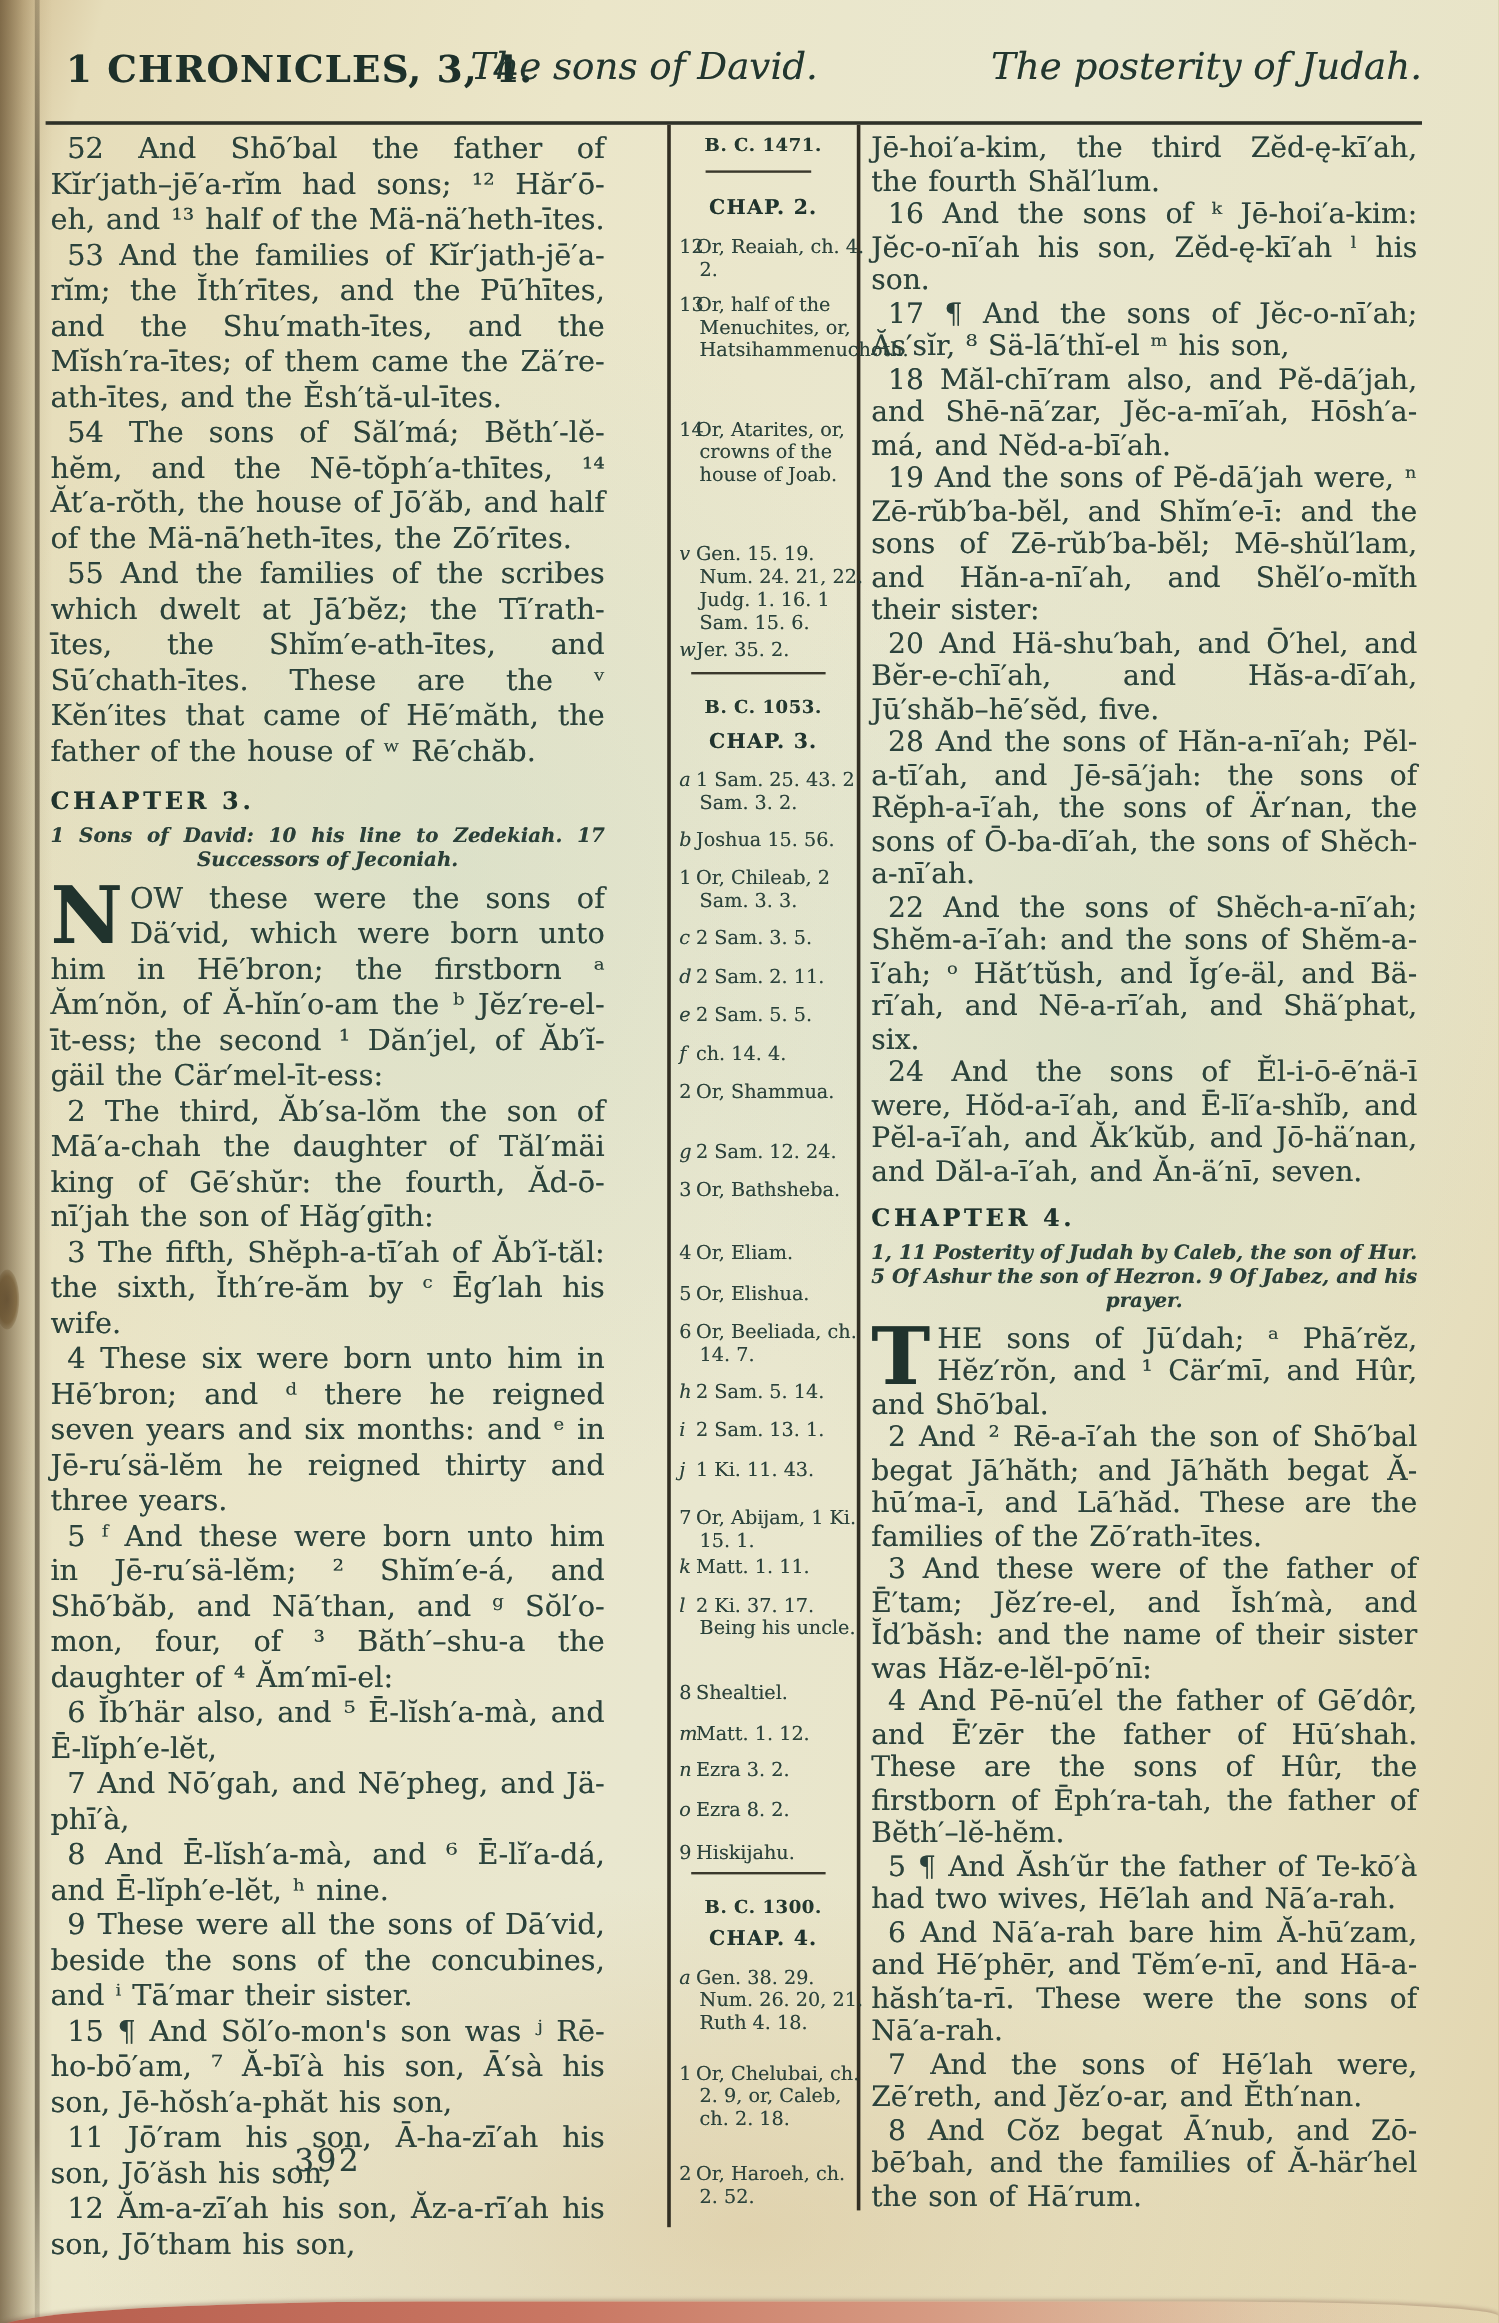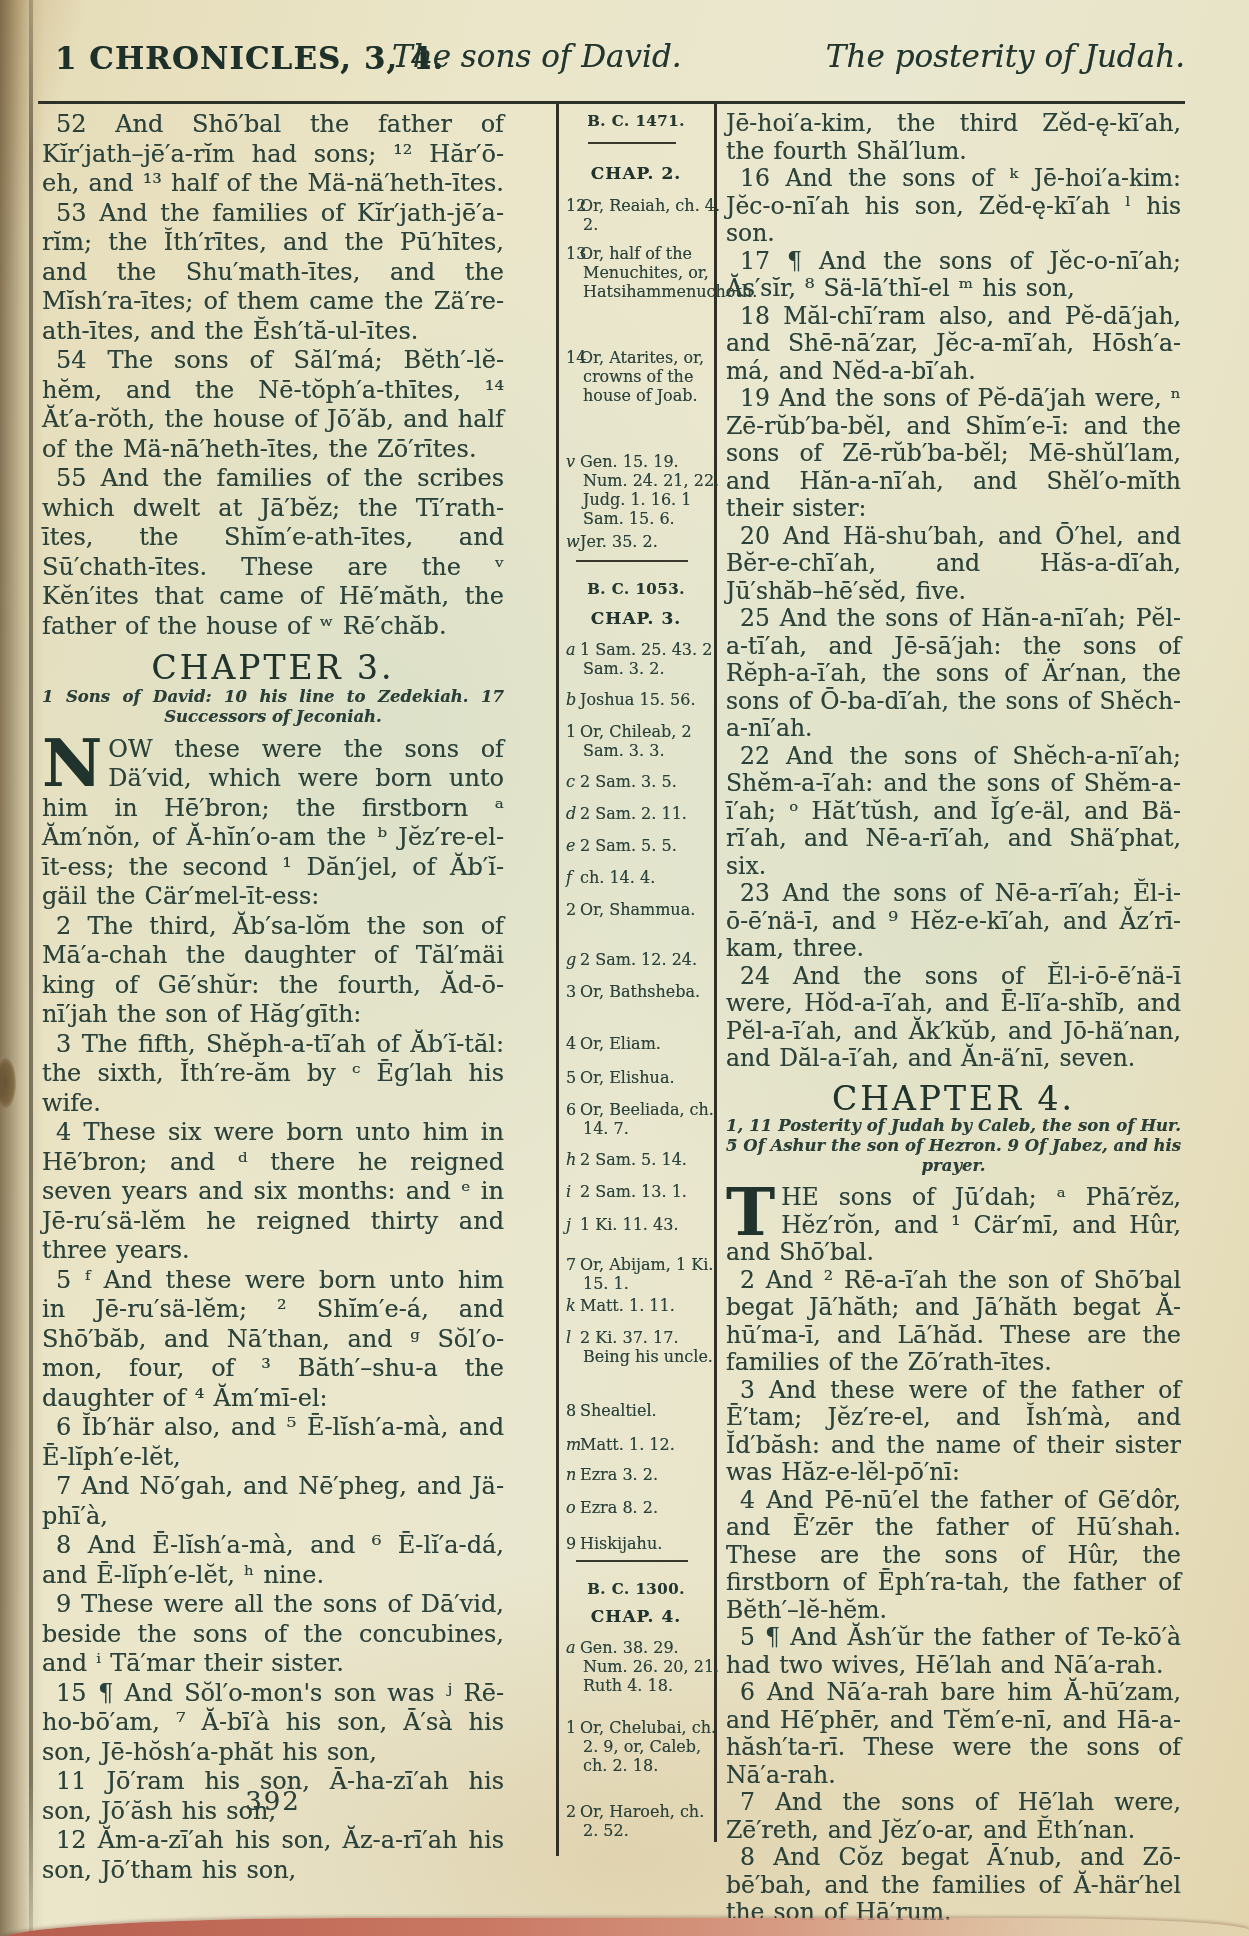--- a/index.html
+++ b/index.html
@@ -32,21 +32,21 @@
   .hdr-rule{position:absolute;left:38px;top:101px;width:1147px;height:3px;background:#2e3128;}
   
   .col{position:absolute;top:110px;text-align:justify;}
   .col-left{left:42px;width:462px;font-size:24px;line-height:29.5px;}
   .col-right{left:726px;width:455px;font-size:23.5px;line-height:27.5px;}
   .vrule{position:absolute;top:104px;width:3px;background:#322f24;}
   .vrule.a{left:556px;height:1752px;}
   .vrule.b{left:714px;height:1738px;}
   p.v{margin:0;text-indent:14px;word-spacing:1.5px;}
   p.v.noind{text-indent:0;}
-  h2.chap{margin:12px 0 4px;text-align:center;font-size:33px;font-weight:400;letter-spacing:3px;color:#20332d;}
+  h2.chap{margin:12px 0 4px;text-align:left;font-size:20px;font-weight:700;letter-spacing:3px;color:#20332d;}
   p.summary{margin:0 0 8px;font-size:16.5px;line-height:20px;font-style:italic;font-weight:700;
     text-align:justify;text-align-last:center;text-indent:0;color:#2a3f38;}
   p.drop{margin:0;text-indent:0;}
   span.dc{float:left;font-size:66px;line-height:52px;padding:2px 6px 0 0;font-weight:600;color:#20332d;}
   .pagenum{position:absolute;left:42px;top:1786px;width:462px;text-align:center;font-size:26px;letter-spacing:2px;color:#2b423b;}
   
   .mid{position:absolute;left:566px;top:112px;width:140px;height:1760px;font-size:16px;line-height:19px;}
   .mid .bc{position:absolute;width:100%;text-align:center;font-weight:600;letter-spacing:.5px;font-size:15px;color:#24382f;}
   .mid .chlbl{position:absolute;width:100%;text-align:center;font-weight:700;letter-spacing:1px;font-size:17px;color:#20332d;}
   .mid .note{position:absolute;left:0;width:100%;margin:0;padding-left:17px;text-indent:-17px;}
@@ -140,23 +140,22 @@
     <p class="note" style="top:1690px"><span class="nm">2</span><span>Or, Haroeh, ch. 2. 52.</span></p>
   </div>
 
   <div class="col col-right">
     <p class="v noind">Jē-hoi′a-kim, the third Zĕd-ę-kī′ah, the fourth Shăl′lum.</p>
     <p class="v">16 And the sons of ᵏ Jē-hoi′a-kim: Jĕc-o-nī′ah his son, Zĕd-ę-kī′ah ˡ his son.</p>
     <p class="v">17 ¶ And the sons of Jĕc-o-nī′ah; Ăs′sĭr, ⁸ Sä-lā′thĭ-el ᵐ his son,</p>
     <p class="v">18 Măl-chī′ram also, and Pĕ-dā′jah, and Shē-nā′zar, Jĕc-a-mī′ah, Hōsh′a-má, and Nĕd-a-bī′ah.</p>
     <p class="v">19 And the sons of Pĕ-dā′jah were, ⁿ Zē-rŭb′ba-bĕl, and Shĭm′e-ī: and the sons of Zē-rŭb′ba-bĕl; Mē-shŭl′lam, and Hăn-a-nī′ah, and Shĕl′o-mĭth their sister:</p>
     <p class="v">20 And Hä-shu′bah, and Ō′hel, and Bĕr-e-chī′ah, and Hăs-a-dī′ah, Jū′shăb–hē′sĕd, five.</p>
-    <p class="v">25 And the sons of Hăn-a-nī′ah; Pĕl-a-tī′ah, and Jē-sā′jah: the sons of Rĕph-a-ī′ah, the sons of Är′nan, the sons of Ō-ba-dī′ah, the sons of Shĕch-a-nī′ah.</p>
+    <p class="v">28 And the sons of Hăn-a-nī′ah; Pĕl-a-tī′ah, and Jē-sā′jah: the sons of Rĕph-a-ī′ah, the sons of Är′nan, the sons of Ō-ba-dī′ah, the sons of Shĕch-a-nī′ah.</p>
     <p class="v">22 And the sons of Shĕch-a-nī′ah; Shĕm-a-ī′ah: and the sons of Shĕm-a-ī′ah; ᵒ Hăt′tŭsh, and Ĭg′e-äl, and Bä-rī′ah, and Nē-a-rī′ah, and Shä′phat, six.</p>
-    <p class="v">23 And the sons of Nē-a-rī′ah; Ĕl-i-ō-ē′nä-ī, and ⁹ Hĕz-e-kī′ah, and Ăz′rī-kam, three.</p>
     <p class="v">24 And the sons of Ĕl-i-ō-ē′nä-ī were, Hŏd-a-ī′ah, and Ē-lī′a-shĭb, and Pĕl-a-ī′ah, and Ăk′kŭb, and Jō-hä′nan, and Dăl-a-ī′ah, and Ăn-ä′nī, seven.</p>
     <h2 class="chap">CHAPTER 4.</h2>
     <p class="summary">1, 11 Posterity of Judah by Caleb, the son of Hur. 5 Of Ashur the son of Hezron. 9 Of Jabez, and his prayer.</p>
     <p class="v drop">
       <span class="dc">T</span><span>HE sons of Jū′dah; ᵃ Phā′rĕz, Hĕz′rŏn, and ¹ Cär′mī, and Hûr, and Shō′bal.</span>
     </p>
     <p class="v">2 And ² Rē-a-ī′ah the son of Shō′bal begat Jā′hăth; and Jā′hăth begat Ă-hū′ma-ī, and Lā′hăd. These are the families of the Zō′rath-ītes.</p>
     <p class="v">3 And these were of the father of Ē′tam; Jĕz′re-el, and Ĭsh′mà, and Ĭd′băsh: and the name of their sister was Hăz-e-lĕl-pō′nī:</p>
     <p class="v">4 And Pē-nū′el the father of Gē′dôr, and Ē′zēr the father of Hū′shah. These are the sons of Hûr, the firstborn of Ēph′ra-tah, the father of Bĕth′–lĕ-hĕm.</p>
     <p class="v">5 ¶ And Ăsh′ŭr the father of Te-kō′à had two wives, Hē′lah and Nā′a-rah.</p>

